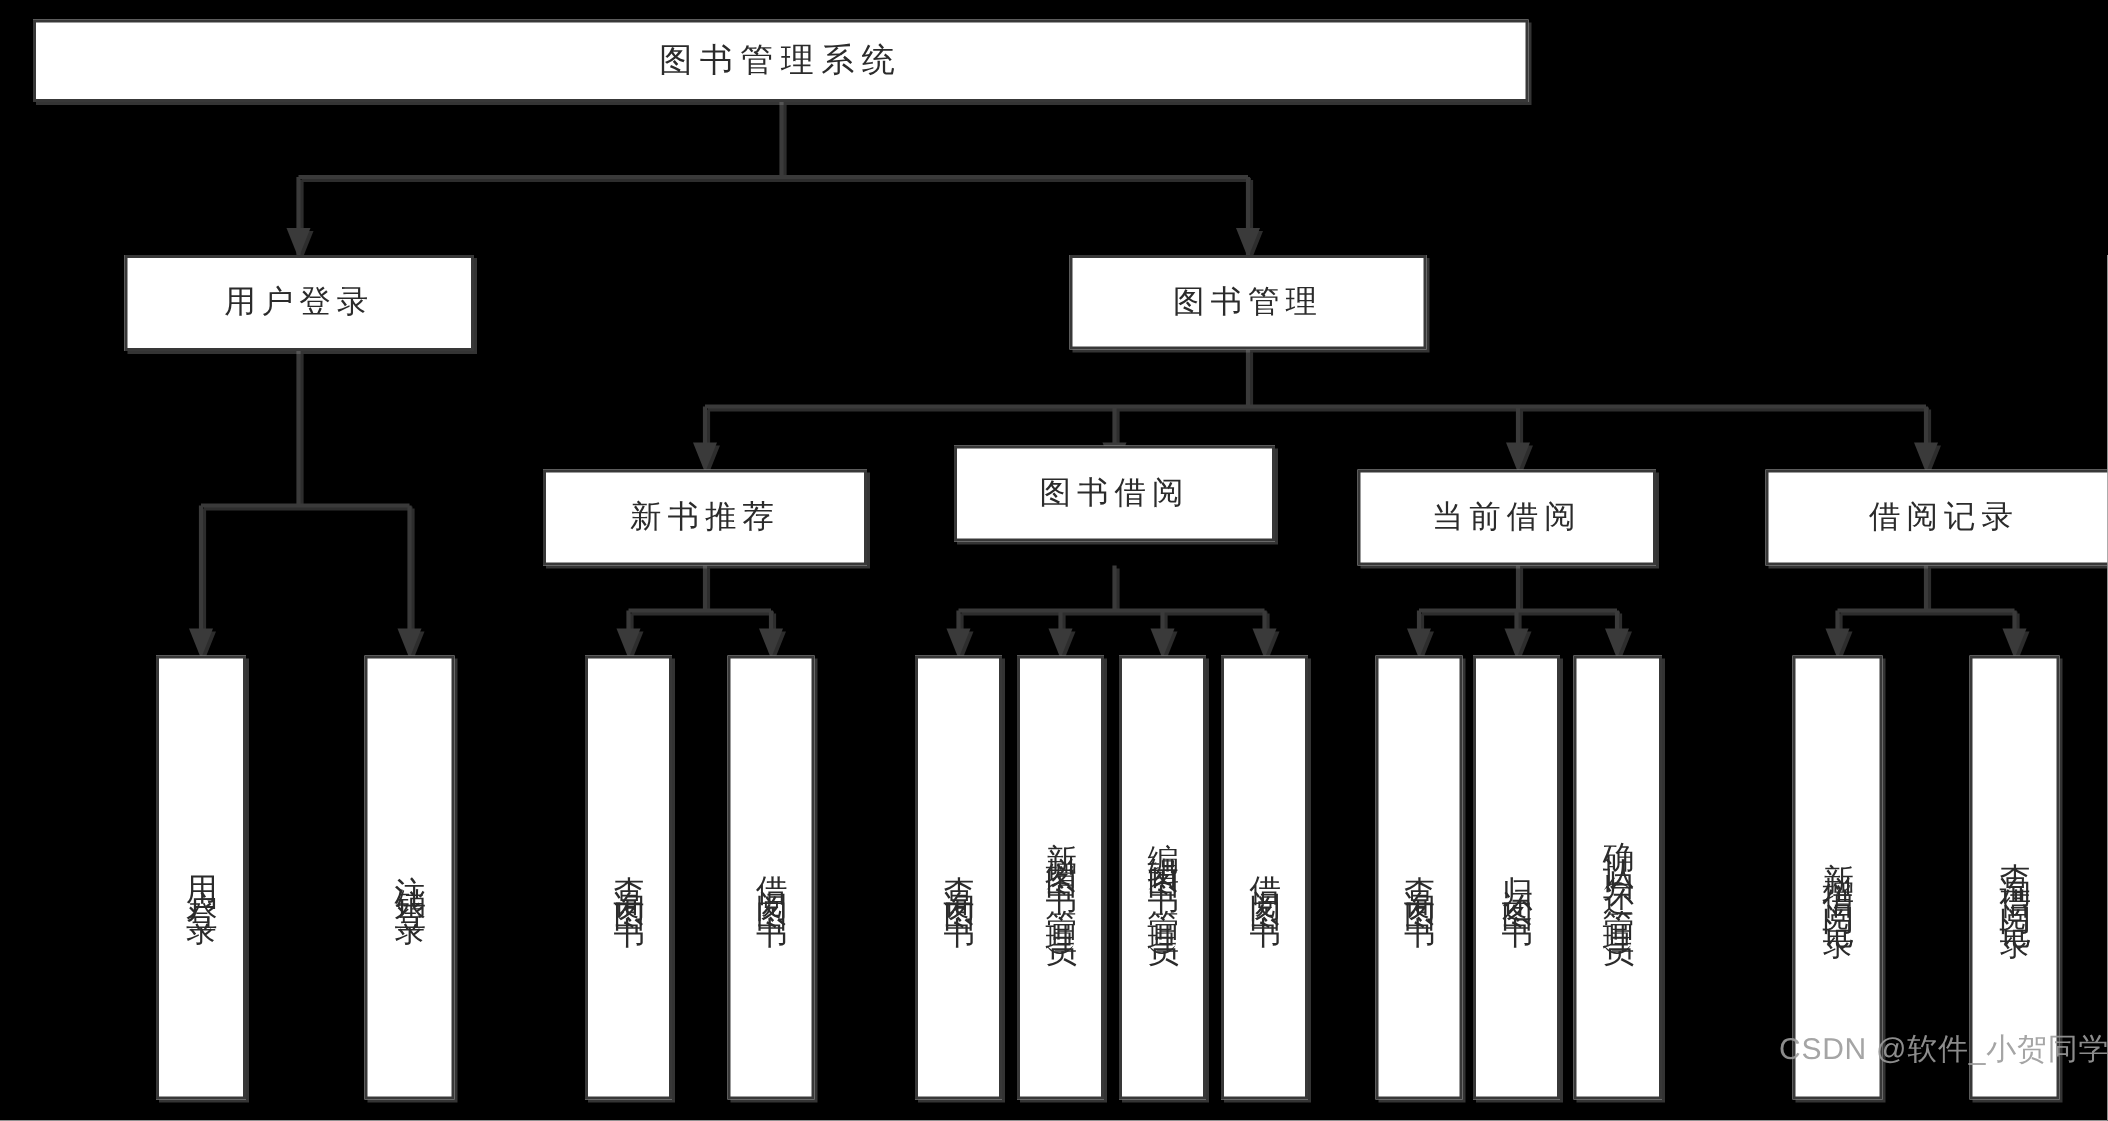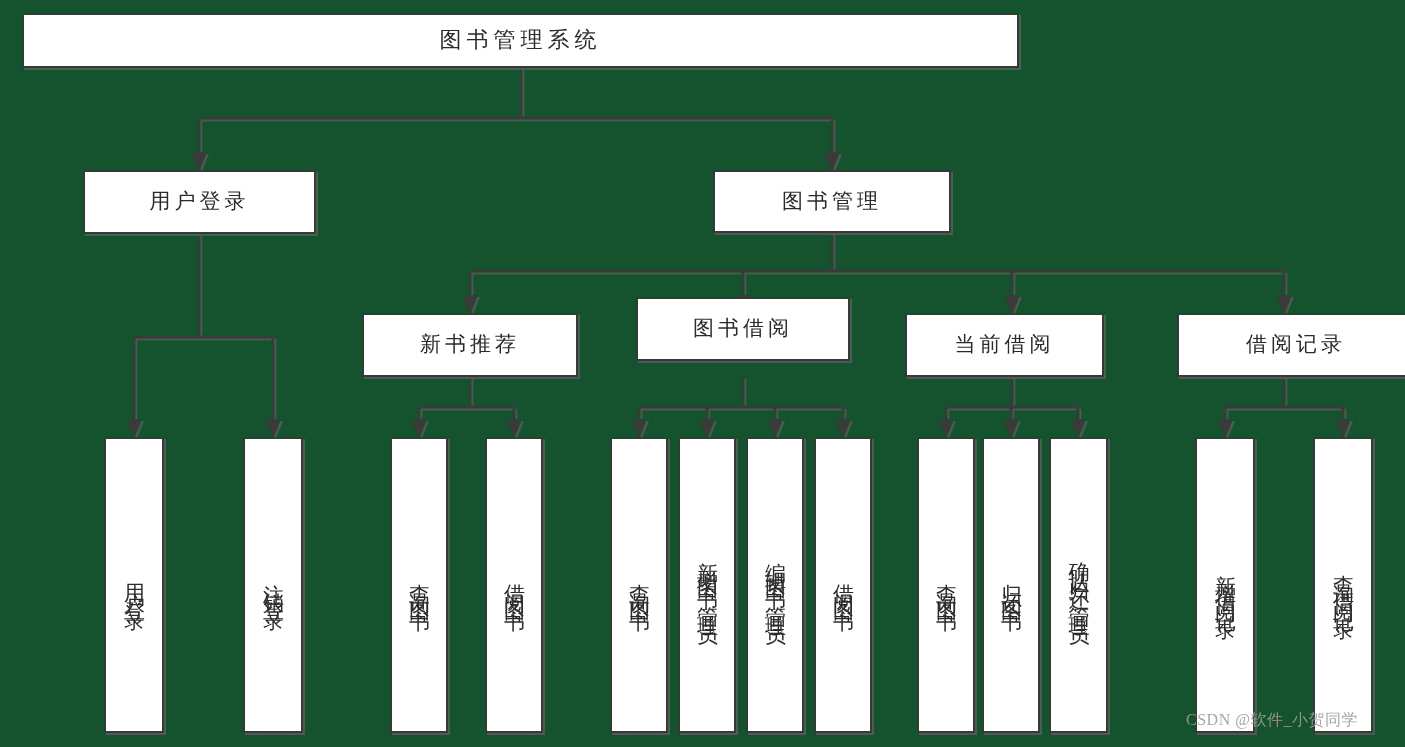--- a/index.html
+++ b/index.html
@@ -1,21 +1,21 @@
 <!DOCTYPE html>
 <html><head>
 <meta charset="utf-8">
 <style>
   html, body { margin: 0; padding: 0; background: #ffffff; }
   .canvas {
     position: relative;
     width: 1405px;
     height: 747px;
-    background: #14532d;
-    font-family: Liberation Serif, serif;
+    background: #000000;
+    font-family: Liberation Sans, sans-serif;
     overflow: hidden;
   }
   svg.connectors {
     position: absolute;
     left: 0; top: 0;
     width: 1405px; height: 747px;
     filter: drop-shadow(2px 2px 0 rgba(130,130,130,0.35));
   }
   .node {
     position: absolute;
@@ -61,22 +61,22 @@
   #n-c2 { left: 746px;  width: 58px; }
   #n-c3 { left: 814px;  width: 58px; }
   #n-d0 { left: 917px;  width: 58px; }
   #n-d1 { left: 982px;  width: 58px; }
   #n-d2 { left: 1049px; width: 59px; }
   #n-e0 { left: 1195px; width: 60px; }
   #n-e1 { left: 1313px; width: 60px; }
   .watermark {
     position: absolute;
     left: 1186px;
-    top: 710px;
-    font-size: 16px;
+    top: 686px;
+    font-size: 20px;
     color: #9c9c9c;
     opacity: 0.9;
     white-space: nowrap;
     z-index: 5;
     letter-spacing: 0.5px;
   }
 </style>
 </head>
 <body>
 

